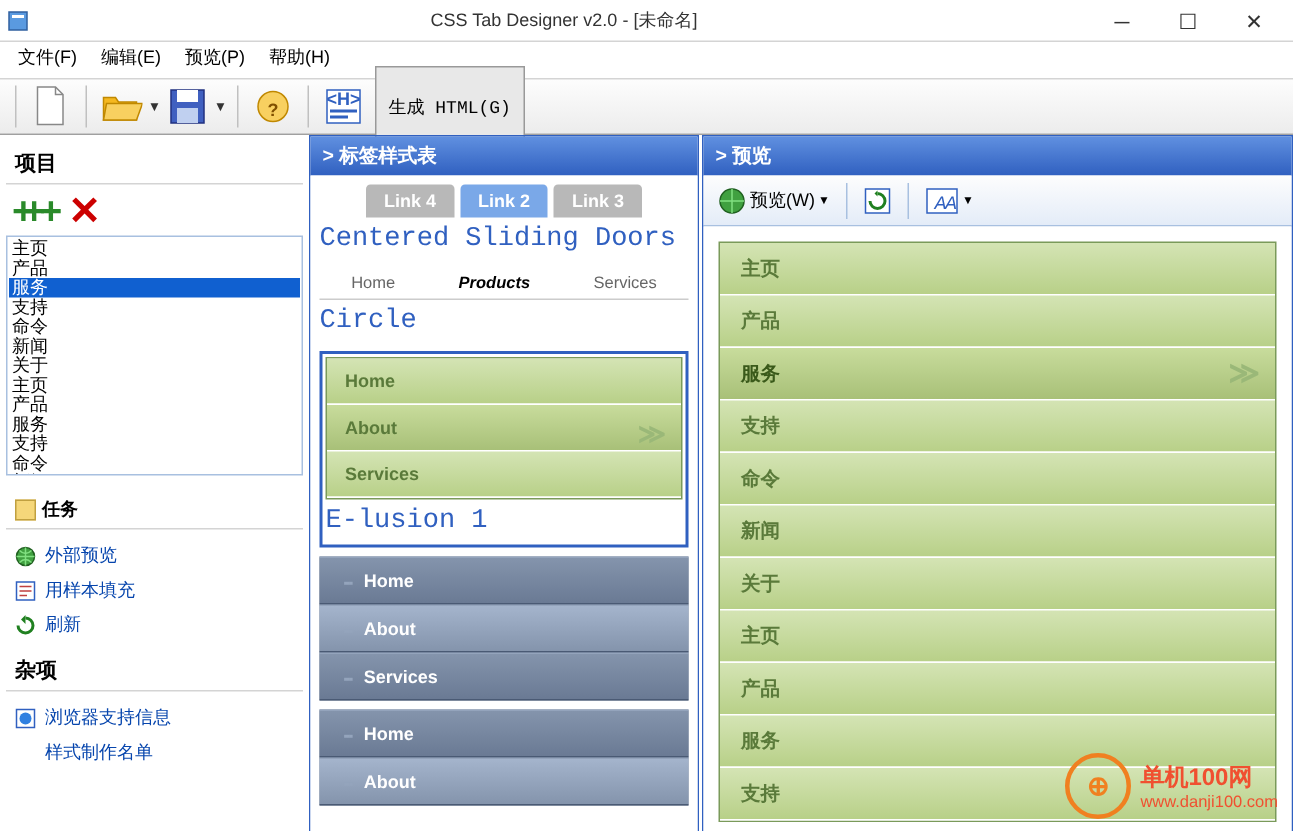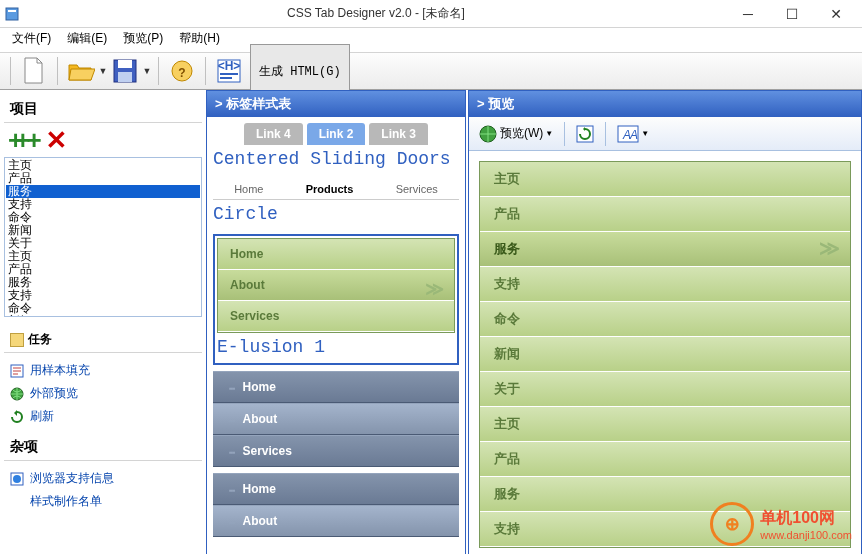--- a/index.html
+++ b/index.html
@@ -43,21 +43,21 @@
 .mid { width: 260px; border: 1px solid #3060c0; display: flex; flex-direction: column; margin-right: 2px; }
 .panel-head { background: linear-gradient(#6090e0, #3060c0); color: #fff; font-weight: bold; padding: 4px 8px; font-size: 13px; }
 .mid-body { flex: 1; background: #fff; overflow-y: auto; padding: 6px 6px 0 6px; }
 .style-block { margin-bottom: 6px; }
 .style-label { text-align: left; color: #3060c0; font-family: "Courier New", monospace; font-size: 18px; padding: 4px 0; }
 .link-tabs { display: flex; gap: 4px; justify-content: center; }
 .link-tab { background: #b8b8b8; color: #fff; padding: 4px 12px; border-radius: 3px 3px 0 0; font-weight: bold; }
 .link-tab.active { background: #7aa8e8; }
 .csd-tabs { display: flex; justify-content: space-around; padding: 4px 0; border-bottom: 1px solid #ccc; }
 .csd-tab { color: #666; font-size: 11px; }
-.csd-tab.active { color: #000; font-weight: bold; }
+.csd-tab.active { color: #000; font-weight: bold; font-style: italic; }
 .selected-style { border: 2px solid #3060c0; padding: 2px; }
 .elusion-box { border: 1px solid #7a9a5a; }
 .elusion-item { background: linear-gradient(#d4e4b4, #b8d088); color: #5a7a3a; padding: 8px 12px; border-bottom: 1px solid #fff; font-family: "Trebuchet MS", sans-serif; font-weight: bold; font-size: 12px; position: relative; }
 .elusion-item.active { background: linear-gradient(#c8dc9c, #a8c078); }
 .elusion-item.active::after { content: "≫"; position: absolute; right: 10px; color: #9ab878; font-size: 18px; }
 .elusion2-box { background: #6a7a94; }
 .elusion2-item { background: linear-gradient(#8494ac, #6a7a94); color: #fff; padding: 8px 16px; border-bottom: 1px solid #4a5a74; border-top: 1px solid #94a4bc; font-family: "Trebuchet MS", sans-serif; font-weight: bold; font-size: 12px; }
 .elusion2-item.active { background: linear-gradient(#a4b4cc, #8494ac); }
 .elusion2-item::before { content: "▪▪▪"; color: #94a4bc; letter-spacing: -1px; margin-right: 8px; font-size: 8px; }
 
@@ -176,31 +176,31 @@
         <div class="proj-item">新闻</div>
       </div>
 
     <div class="section-head task-head">
       <span class="task-head-icon"></span>
       <span>任务</span>
     </div>
     <div class="task-list">
       <div class="task-item">
         <svg class="task-icon" viewBox="0 0 14 14">
+            <circle cx="7" cy="7" r="6" fill="#40a040" stroke="#206020"></circle>
+            <path d="M1 7h12M7 1v12M3 3q4 4 8 0M3 11q4-4 8 0" fill="none" stroke="#80e080"></path>
+          </svg>
+        <a href="#">外部预览</a>
+      </div>
+      <div class="task-item">
+        <svg class="task-icon" viewBox="0 0 14 14">
             <rect x="1" y="1" width="12" height="12" fill="#fff" stroke="#3060c0"></rect>
             <path d="M3 4h8M3 7h8M3 10h5" stroke="#c04040"></path>
           </svg>
         <a href="#">用样本填充</a>
-      </div>
-      <div class="task-item">
-        <svg class="task-icon" viewBox="0 0 14 14">
-            <circle cx="7" cy="7" r="6" fill="#40a040" stroke="#206020"></circle>
-            <path d="M1 7h12M7 1v12M3 3q4 4 8 0M3 11q4-4 8 0" fill="none" stroke="#80e080"></path>
-          </svg>
-        <a href="#">外部预览</a>
       </div>
       <div class="task-item">
         <svg class="task-icon" viewBox="0 0 14 14">
             <path d="M7 2a5 5 0 1 1-5 5" fill="none" stroke="#208020" stroke-width="2"></path>
             <path d="M7 0l-3 3 3 3z" fill="#208020"></path>
           </svg>
         <a href="#">刷新</a>
       </div>
     </div>
 

